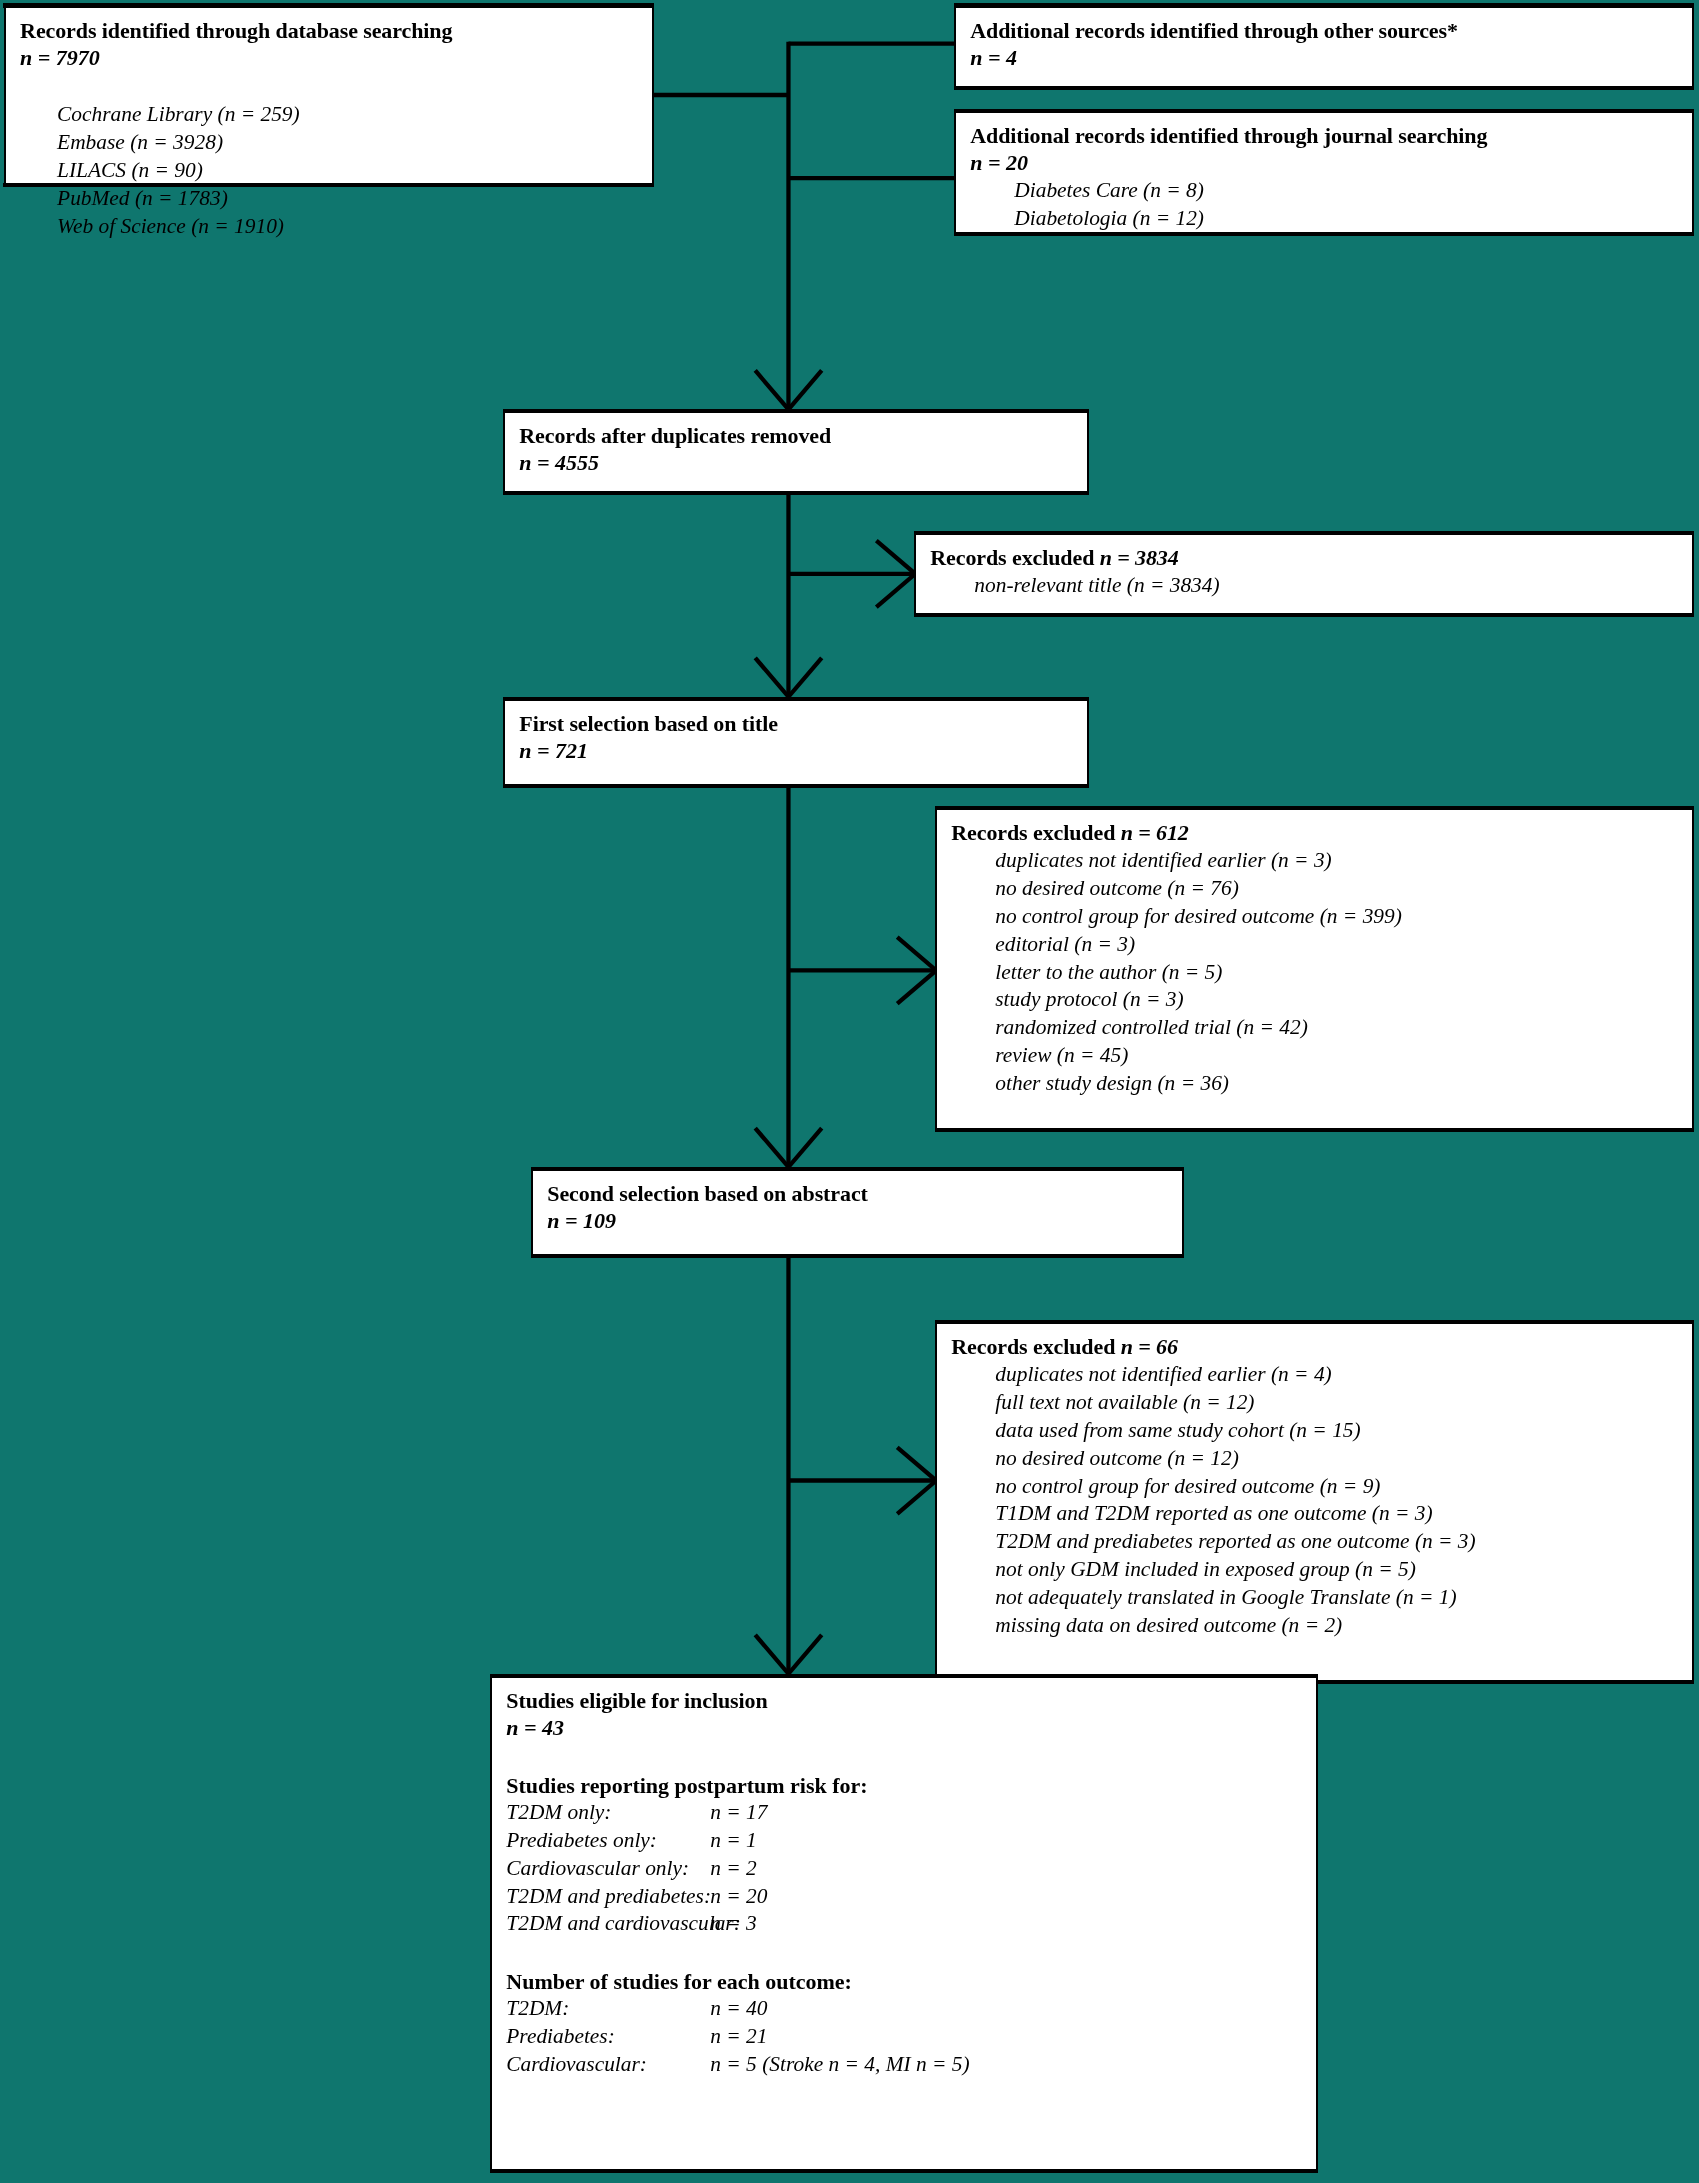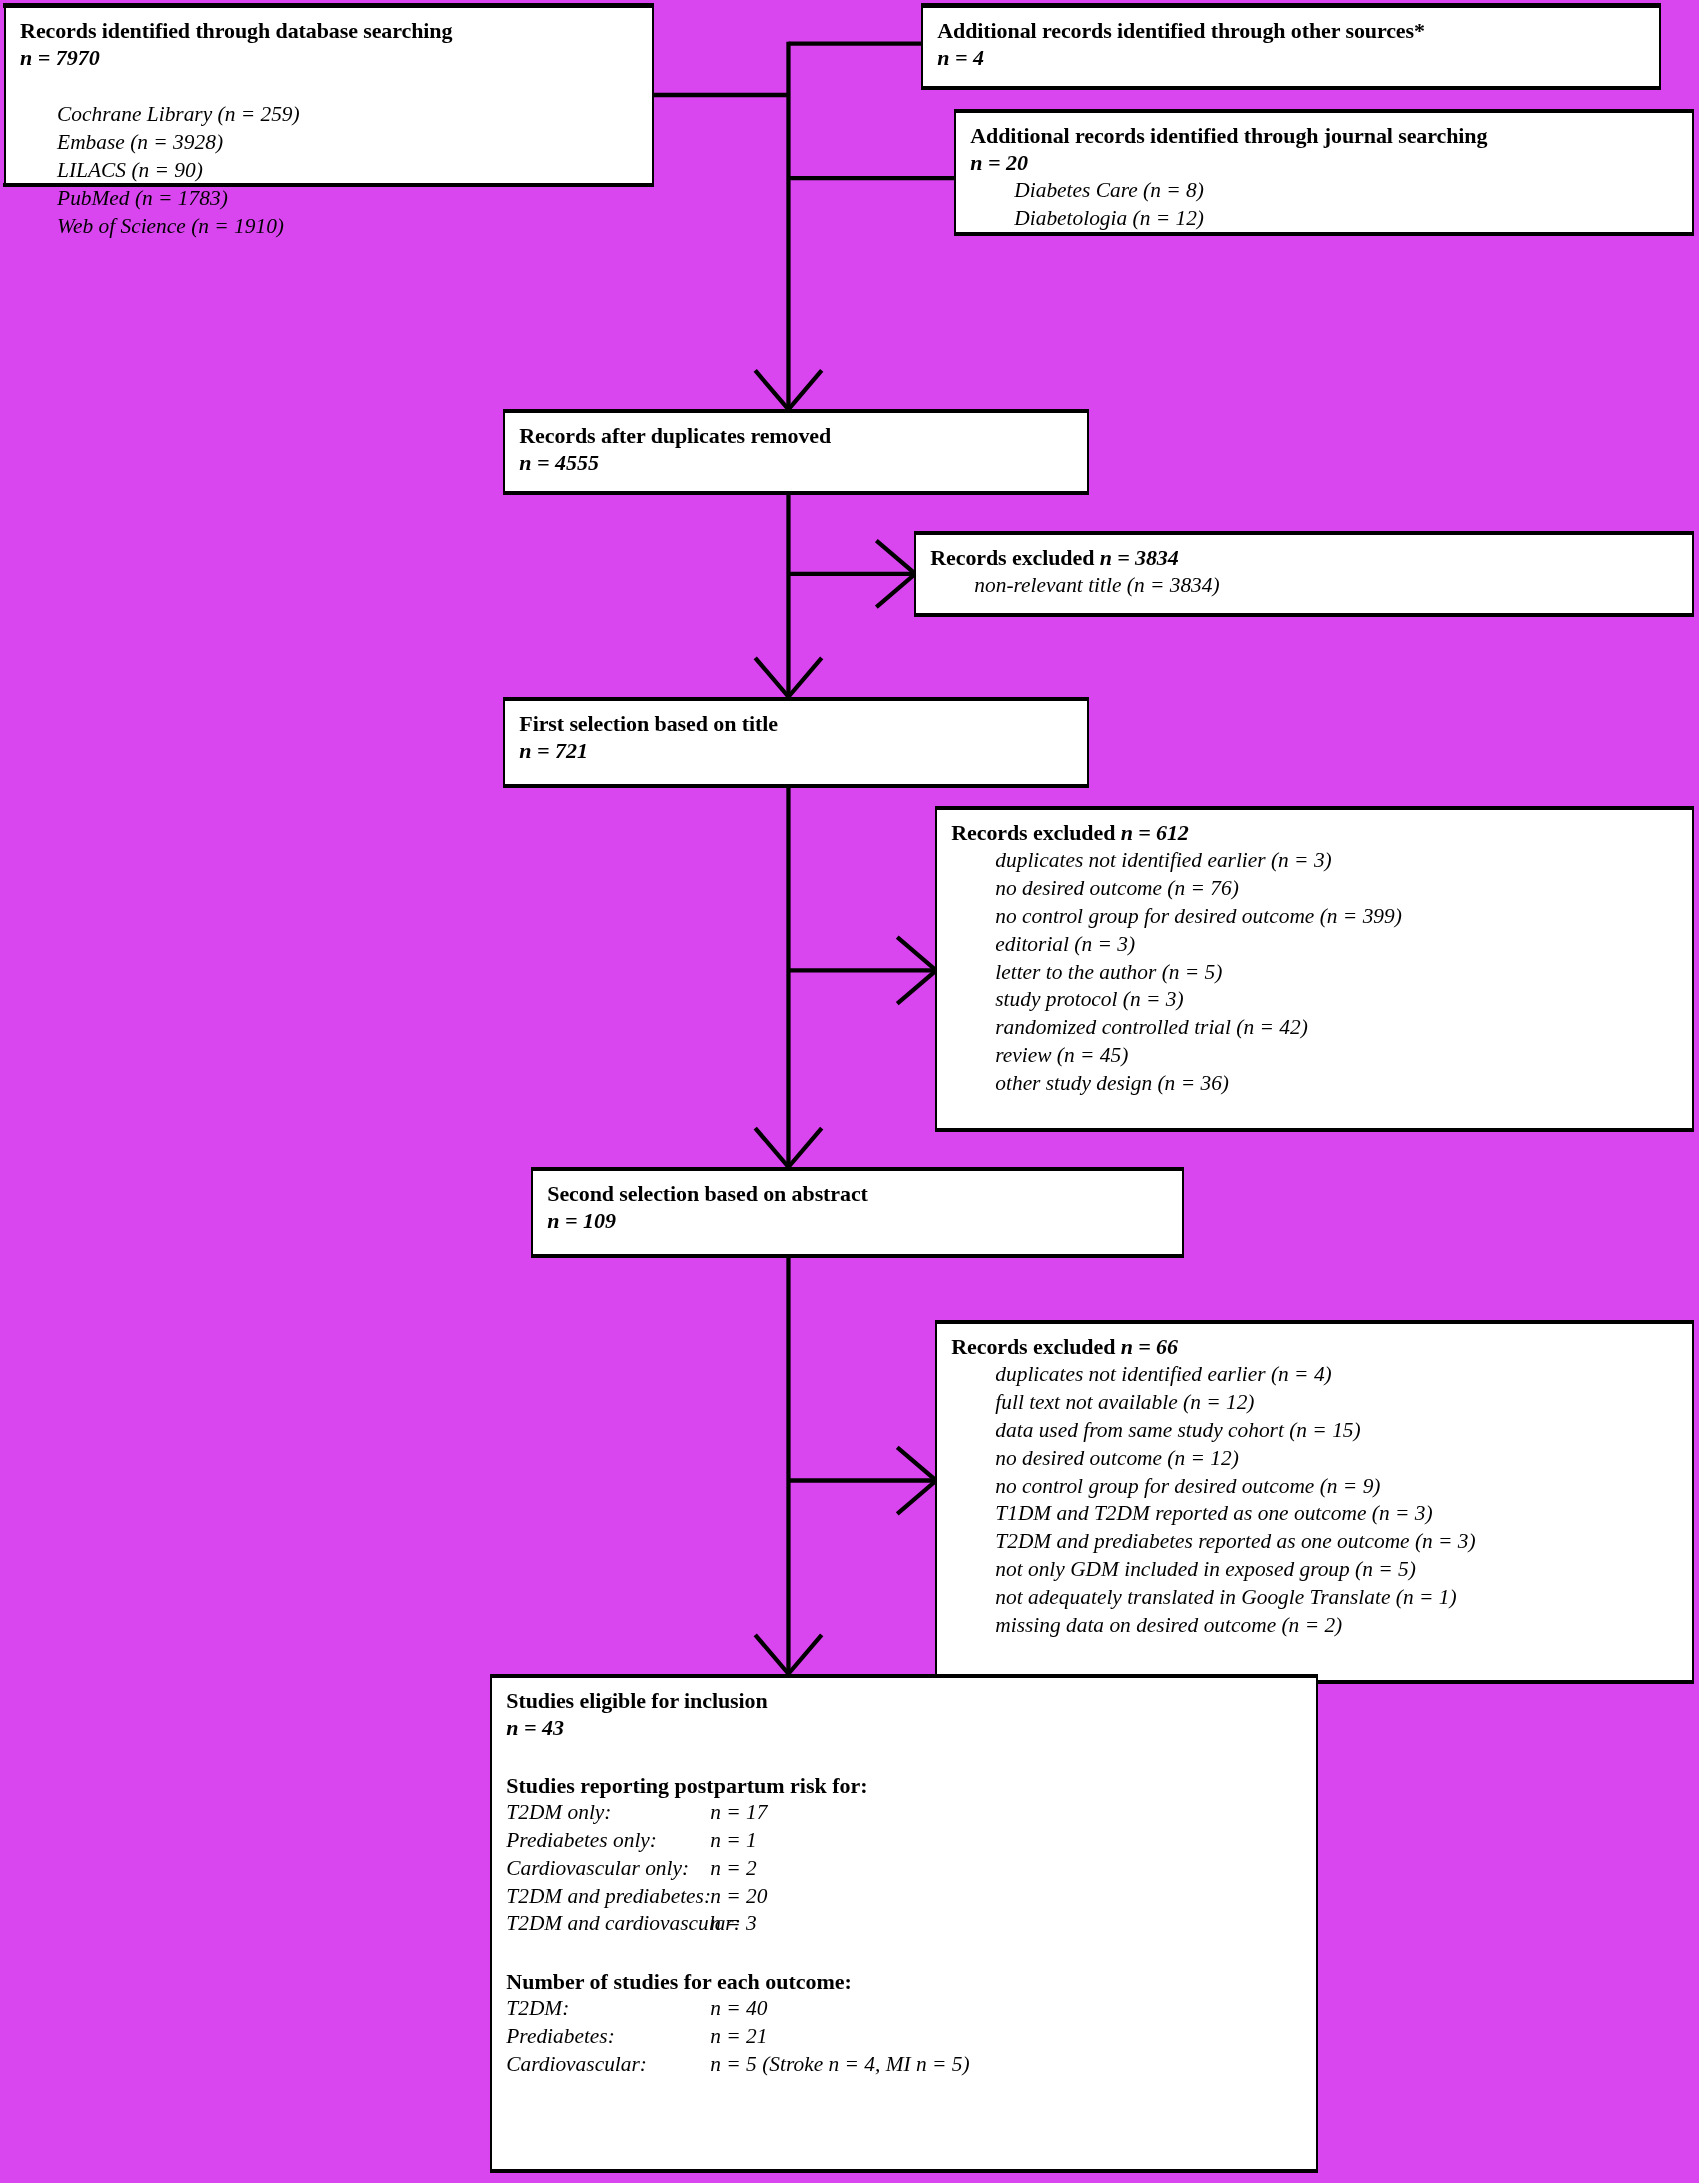--- a/index.html
+++ b/index.html
@@ -4,21 +4,21 @@
 <style>
   html, body {
     margin: 0;
     padding: 0;
     background: #ffffff;
   }
   #page {
     position: relative;
     width: 1699px;
     height: 2183px;
-    background: #d946ef;
+    background: #0f766e;
     font-family: "Liberation Serif", "DejaVu Serif", serif;
     color: #000000;
     overflow: hidden;
   }
   svg.connectors {
     position: absolute;
     left: 0; top: 0;
     width: 1699px;
     height: 2183px;
     pointer-events: none;
@@ -134,21 +134,21 @@
     <div class="spacer-lg"></div>
     <div class="indent-sm">
       <div class="sub">Cochrane Library (n = 259)</div>
       <div class="sub">Embase (n = 3928)</div>
       <div class="sub">LILACS (n = 90)</div>
       <div class="sub">PubMed (n = 1783)</div>
       <div class="sub">Web of Science (n = 1910)</div>
     </div>
   </div>
 
-  <div class="box" style="left:921px; top:3.8px; width:740px; height:86px;">
+  <div class="box" style="left:954px; top:3.8px; width:740px; height:86px;">
     <div class="hd">Additional records identified through other sources*</div>
     <div class="nline">n = 4</div>
   </div>
 
   <div class="box" style="left:954px; top:109px; width:740px; height:127px;">
     <div class="hd">Additional records identified through journal searching</div>
     <div class="nline">n = 20</div>
     <div class="indent">
       <div class="sub">Diabetes Care (n = 8)</div>
       <div class="sub">Diabetologia (n = 12)</div>

